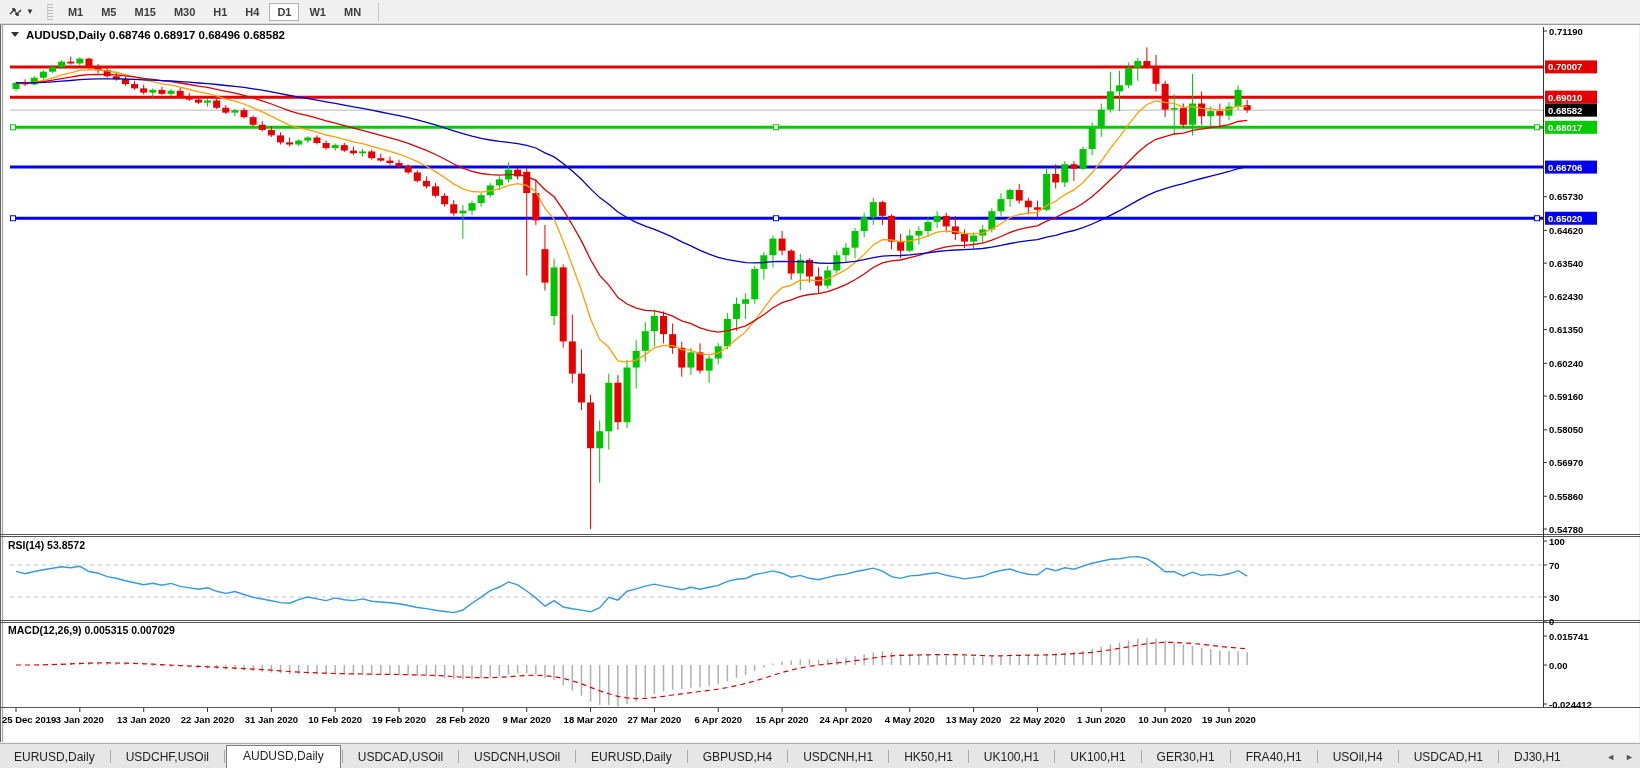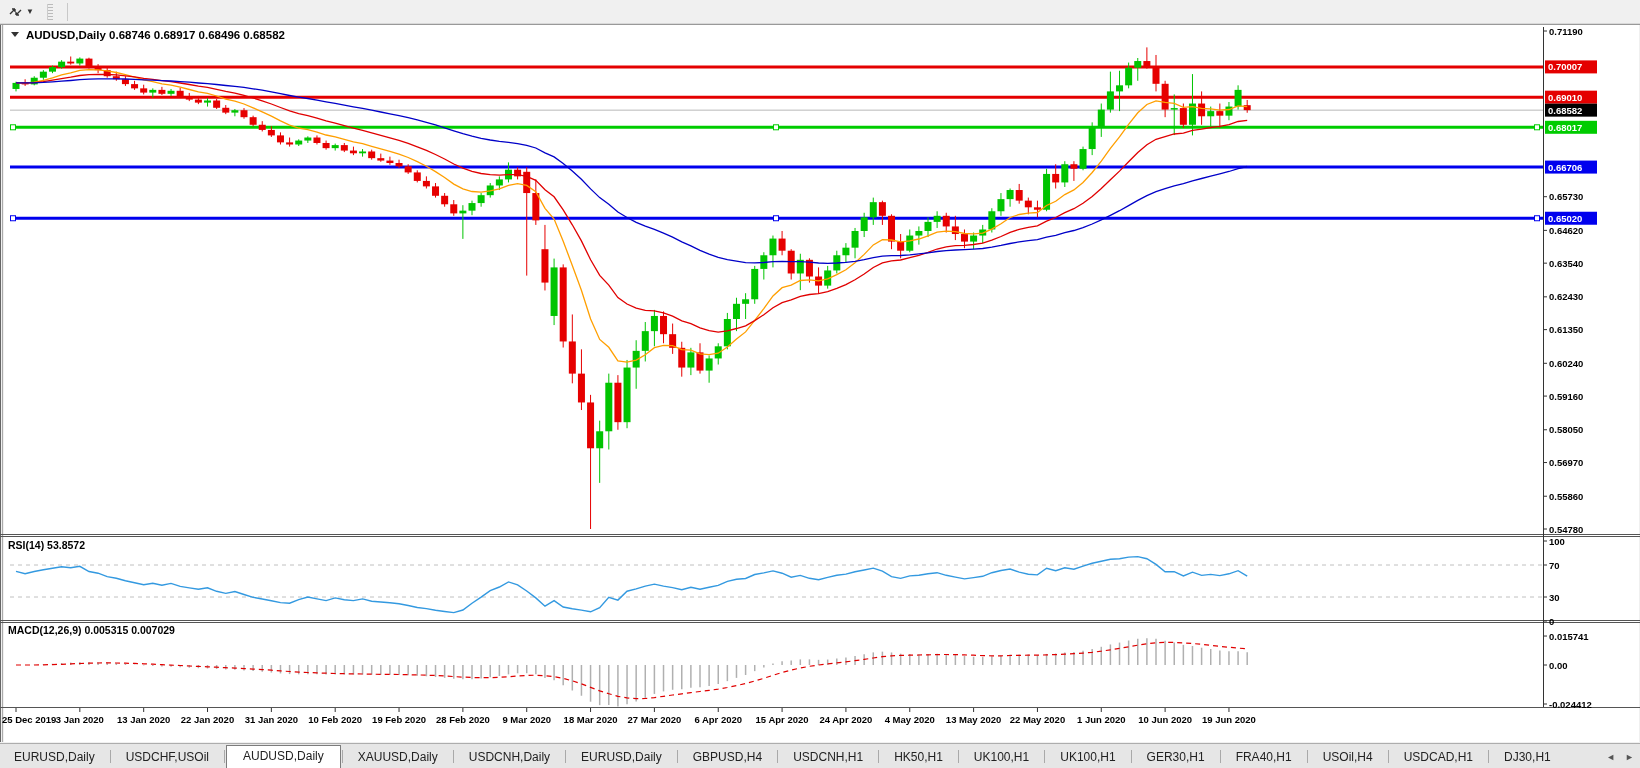--- a/index.html
+++ b/index.html
@@ -34,20 +34,31 @@
 
 <div id="toolbar">
   <div class="tb-iconbtn">
     <svg width="15" height="14" viewBox="0 0 15 14">
       <path d="M2 9 L7 4 M7 4 L4 4 M7 4 L7 7" stroke="#333" stroke-width="1.4" fill="none"></path>
       <path d="M13 5 L8 10 M8 10 L11 10 M8 10 L8 7" stroke="#333" stroke-width="1.4" fill="none"></path>
     </svg>
     <span class="tb-caret">▼</span>
   </div>
   <div class="tb-handle"></div>
+  <div id="tfButtons" style="display:flex;">
+      <button class="tfbtn">M1</button>
+      <button class="tfbtn">M5</button>
+      <button class="tfbtn">M15</button>
+      <button class="tfbtn">M30</button>
+      <button class="tfbtn">H1</button>
+      <button class="tfbtn">H4</button>
+      <button class="tfbtn active">D1</button>
+      <button class="tfbtn">W1</button>
+      <button class="tfbtn">MN</button>
+    </div>
   <div class="tb-sep"></div>
 </div>
 
 <svg id="chartSvg" width="1640" height="768">
     <rect x="4" y="25" width="1635" height="717" fill="#ffffff"></rect>
     <line x1="0.5" y1="25" x2="0.5" y2="742" stroke="#666" stroke-width="1"></line>
     <line x1="2.5" y1="25" x2="2.5" y2="742" stroke="#aaa" stroke-width="1"></line>
     <line x1="0" y1="24.5" x2="1640" y2="24.5" stroke="#999"></line>
     <defs>
       <clipPath id="clipMain">
@@ -615,23 +626,23 @@
     </g>
   </svg>
 
 <div id="tabbar">
     <div class="tab">EURUSD,Daily</div>
     <span class="tabsep"></span>
     <div class="tab">USDCHF,USOil</div>
     <span class="tabsep"></span>
     <div class="tab active">AUDUSD,Daily</div>
     <span class="tabsep"></span>
-    <div class="tab">XAUUSD,Daily</div>
-    <span class="tabsep"></span>
-    <div class="tab">USDCNH,Daily</div>
+    <div class="tab">USDCAD,USOil</div>
+    <span class="tabsep"></span>
+    <div class="tab">USDCNH,USOil</div>
     <span class="tabsep"></span>
     <div class="tab">EURUSD,Daily</div>
     <span class="tabsep"></span>
     <div class="tab">GBPUSD,H4</div>
     <span class="tabsep"></span>
     <div class="tab">USDCNH,H1</div>
     <span class="tabsep"></span>
     <div class="tab">HK50,H1</div>
     <span class="tabsep"></span>
     <div class="tab">UK100,H1</div>

